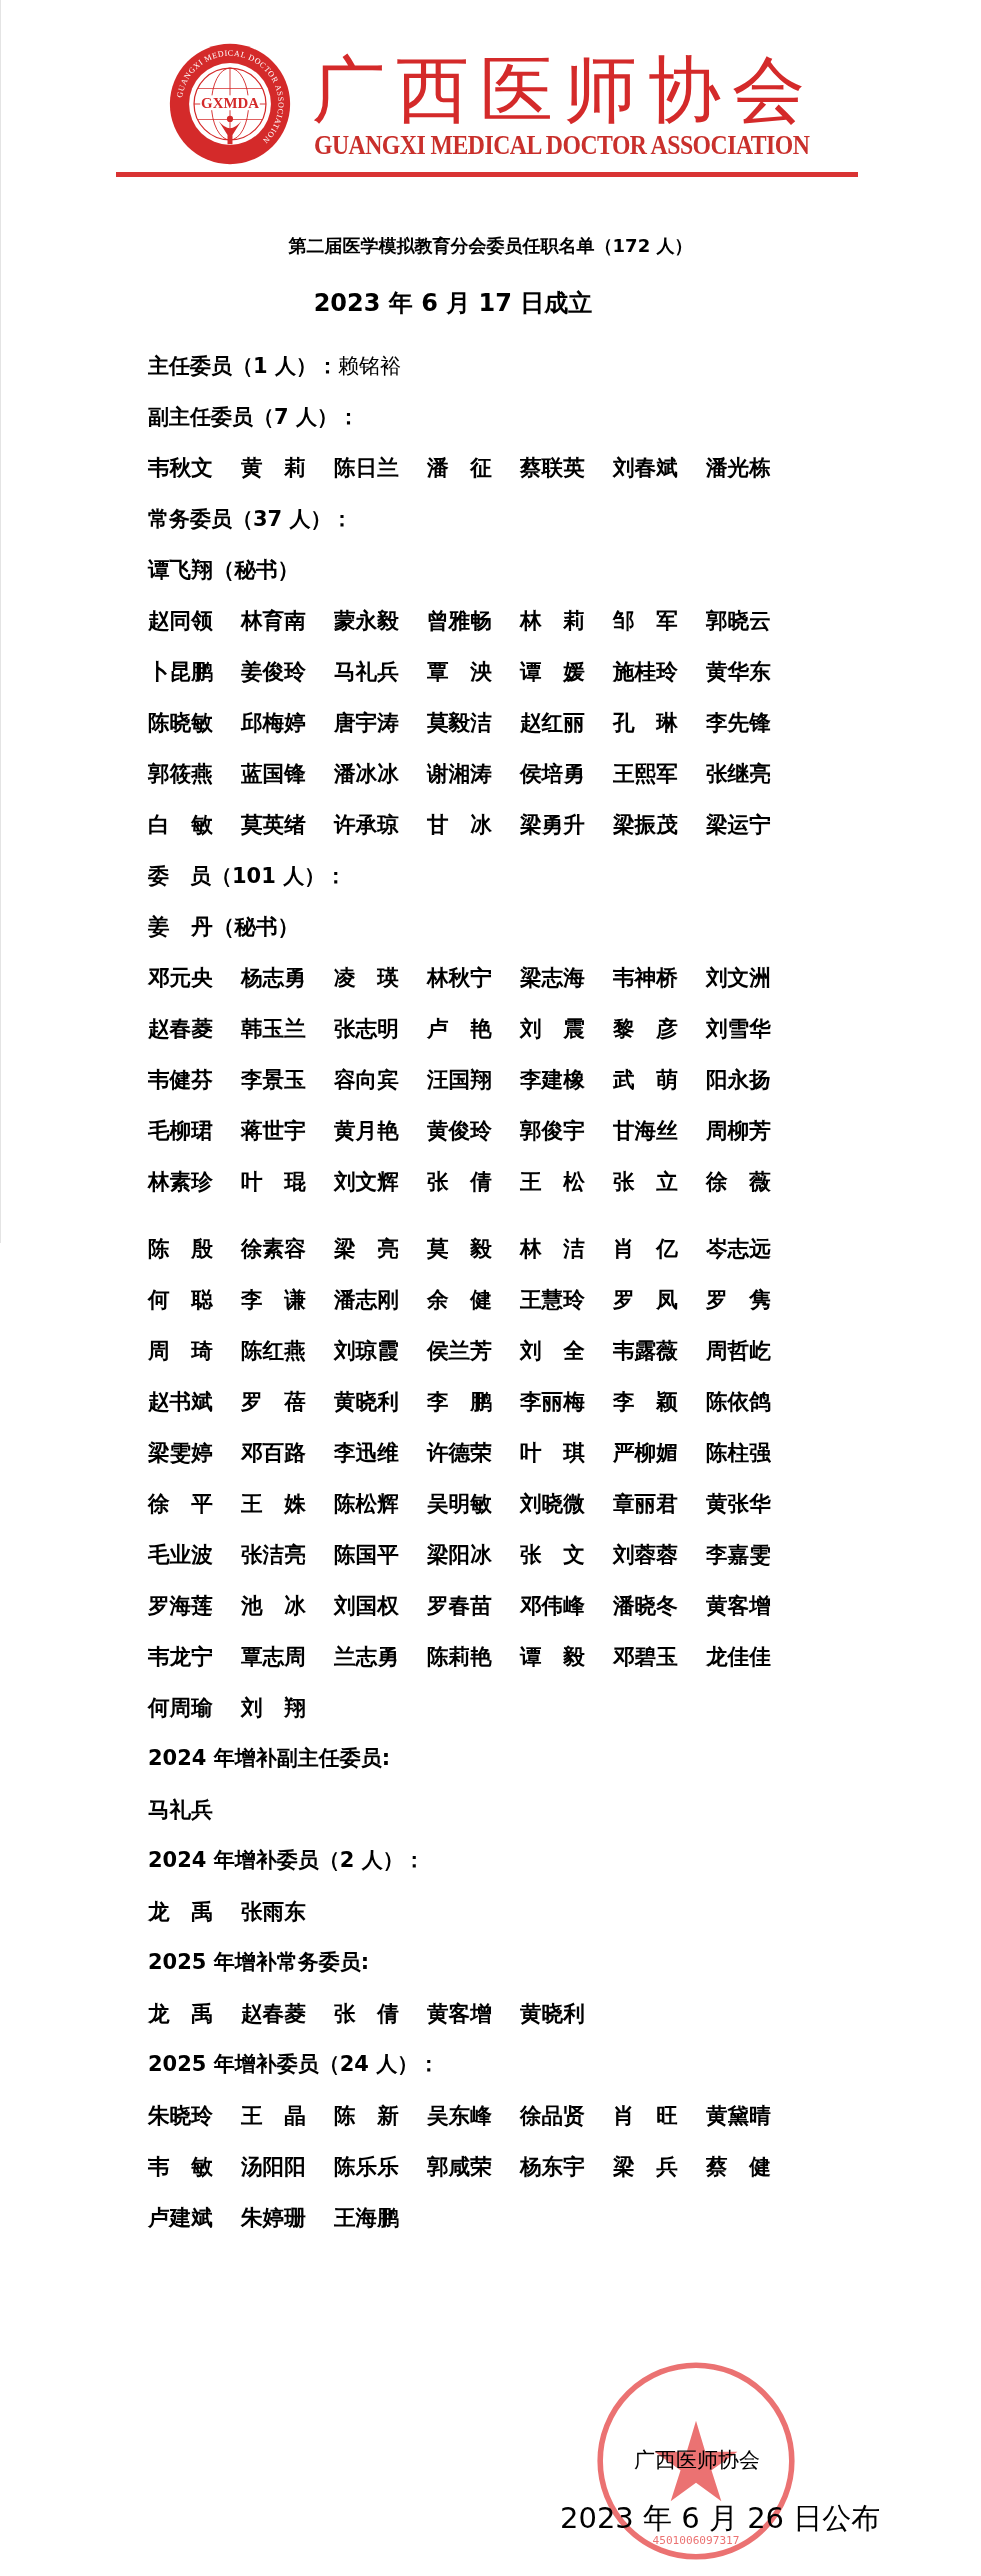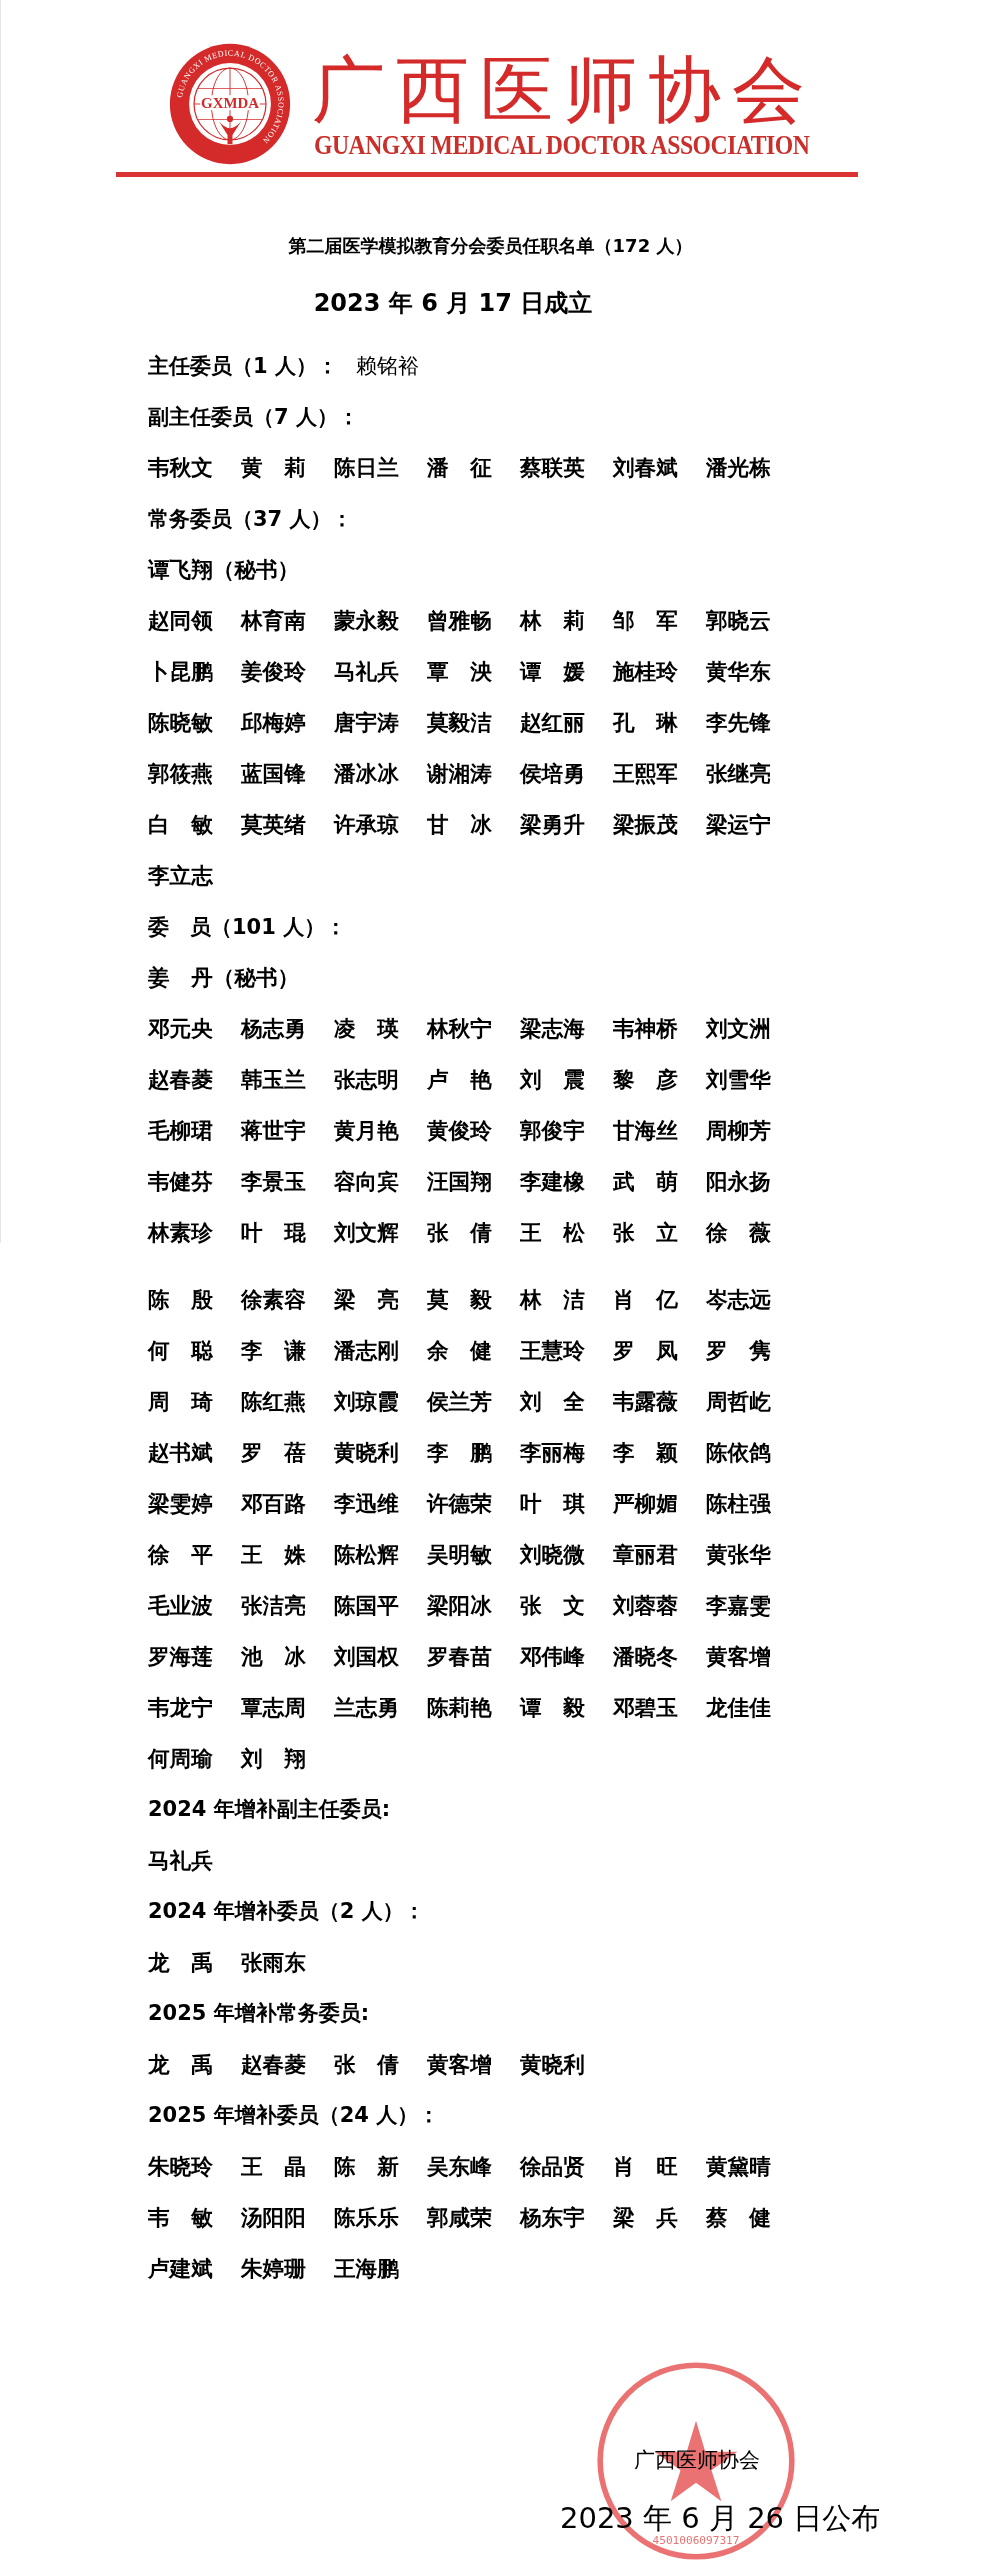--- a/index.html
+++ b/index.html
@@ -16,21 +16,21 @@
   .rule { position: absolute; left: 116px; top: 162px; width: 742px; height: 5px; background: #d93333; }
 
   .title { position: absolute; left: 0; top: 237px; width: 981px; text-align: center;
            font-size: 18px; font-weight: bold; line-height: 1; }
   .subtitle { position: absolute; left: 0; top: 291px; width: 906px; text-align: center;
               font-size: 24px; font-weight: bold; line-height: 1; }
 
   .content { position: absolute; left: 148px; top: 340px; width: 711px; }
   .row { height: 51px; display: flex; align-items: center; font-size: 21.6px; white-space: nowrap; font-weight: bold; }
   .heading { font-weight: bold; font-size: 21px; }
-  .heading .inline-val { font-weight: normal; margin-left: 18px; }
+  .heading .inline-val { font-weight: normal; margin-left: 0; }
   .name { width: 93px; flex: 0 0 93px; letter-spacing: 0; }
   .spacer { height: 15.5px; }
 
   .footer-seal { position: absolute; left: 594px; top: 2359px; width: 204px; height: 204px; opacity: 0.85; }
   .footer-org { position: absolute; left: 634px; top: 2450px; font-size: 21px; line-height: 1; white-space: nowrap; }
   .footer-date { position: absolute; left: 560px; top: 2504px; font-size: 29px; line-height: 1; white-space: nowrap; }
 </style>
 </head>
 <body>
 
@@ -126,23 +126,20 @@
     </div>
     <div class="row">
       <span class="name">白　敏</span>
       <span class="name">莫英绪</span>
       <span class="name">许承琼</span>
       <span class="name">甘　冰</span>
       <span class="name">梁勇升</span>
       <span class="name">梁振茂</span>
       <span class="name">梁运宁</span>
     </div>
-    <div class="row">
-      <span class="name">李立志</span>
-    </div>
     <div class="row heading">
       <span>委　员（101 人）：</span>
     </div>
     <div class="row">
       <span>姜　丹（秘书）</span>
     </div>
     <div class="row">
       <span class="name">邓元央</span>
       <span class="name">杨志勇</span>
       <span class="name">凌　瑛</span>
@@ -154,38 +151,38 @@
     <div class="row">
       <span class="name">赵春菱</span>
       <span class="name">韩玉兰</span>
       <span class="name">张志明</span>
       <span class="name">卢　艳</span>
       <span class="name">刘　震</span>
       <span class="name">黎　彦</span>
       <span class="name">刘雪华</span>
     </div>
     <div class="row">
+      <span class="name">韦健芬</span>
+      <span class="name">李景玉</span>
+      <span class="name">容向宾</span>
+      <span class="name">汪国翔</span>
+      <span class="name">李建橡</span>
+      <span class="name">武　萌</span>
+      <span class="name">阳永扬</span>
+    </div>
+    <div class="row">
       <span class="name">毛柳珺</span>
       <span class="name">蒋世宇</span>
       <span class="name">黄月艳</span>
       <span class="name">黄俊玲</span>
       <span class="name">郭俊宇</span>
       <span class="name">甘海丝</span>
       <span class="name">周柳芳</span>
     </div>
     <div class="row">
-      <span class="name">韦健芬</span>
-      <span class="name">李景玉</span>
-      <span class="name">容向宾</span>
-      <span class="name">汪国翔</span>
-      <span class="name">李建橡</span>
-      <span class="name">武　萌</span>
-      <span class="name">阳永扬</span>
-    </div>
-    <div class="row">
       <span class="name">林素珍</span>
       <span class="name">叶　琨</span>
       <span class="name">刘文辉</span>
       <span class="name">张　倩</span>
       <span class="name">王　松</span>
       <span class="name">张　立</span>
       <span class="name">徐　薇</span>
     </div>
     <div class="spacer"></div>
     <div class="row">

